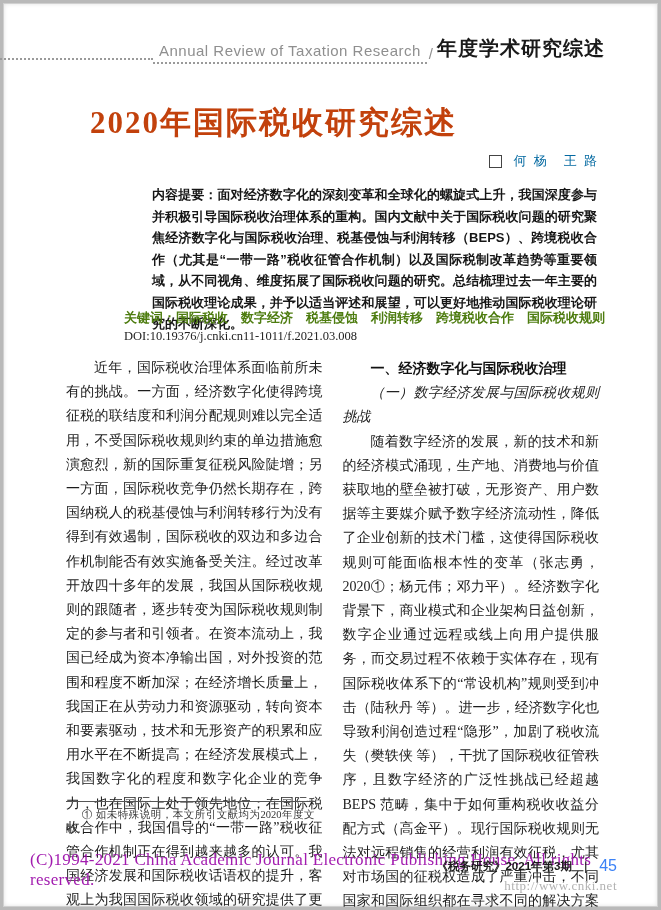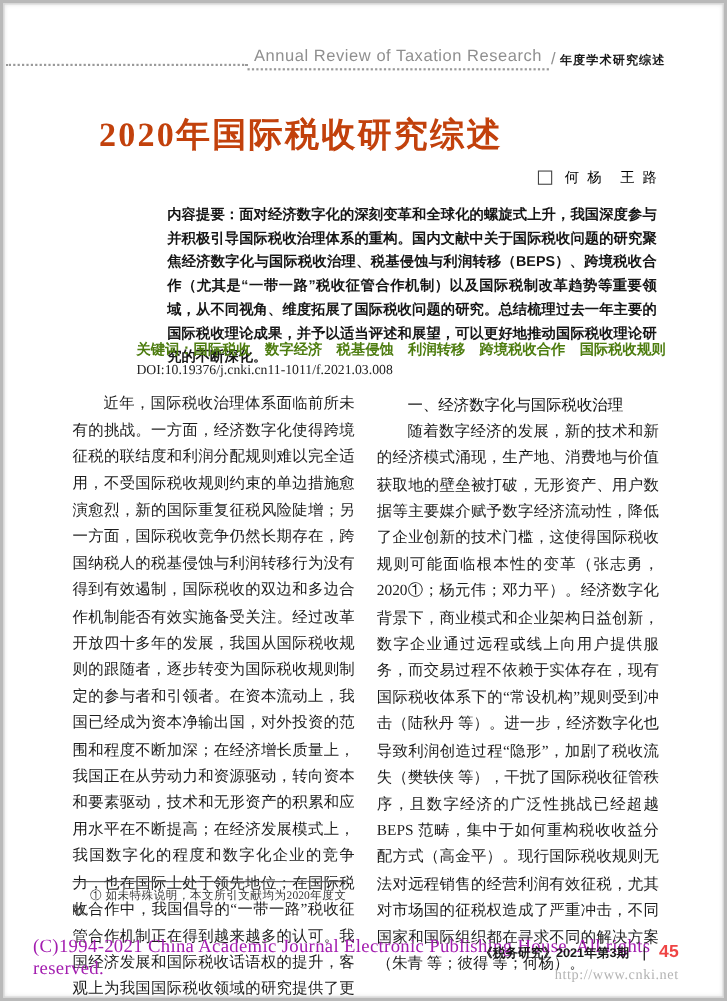--- a/index.html
+++ b/index.html
@@ -30,34 +30,34 @@
     font-family:"Liberation Sans","DejaVu Sans",sans-serif;
     color:#8f8f8f;font-size:15px;letter-spacing:.5px;
     border-bottom:2px dotted #9a9a9a;padding:0 6px 3px 6px;white-space:nowrap;text-align:center;
   }
   .hdr-slash{
     color:#8f8f8f;font-size:15px;margin:0 4px 2px 2px;
     font-family:"Liberation Sans","DejaVu Sans",sans-serif;
   }
   .hdr-cn{
     font-family:"Liberation Sans","DejaVu Sans",sans-serif;
-    font-weight:700;color:#1a1a1a;font-size:11px;white-space:nowrap;
+    font-weight:700;color:#1a1a1a;font-size:20px;white-space:nowrap;
     padding-bottom:2px;letter-spacing:1px;margin-top:42px;
   }
   .hdr-bar{
     width:6px;height:18px;background:#111;margin:0 0 3px 4px;
   }
   
   .title{
     position:absolute;top:98px;left:86px;right:60px;
     font-size:31px;font-weight:700;color:#c2410c;letter-spacing:2px;
   }
   .authors{
     position:absolute;top:148px;right:58px;
-    font-size:13px;color:#000000;letter-spacing:2px;
+    font-size:13px;color:#0369a1;letter-spacing:2px;
     display:flex;align-items:center;gap:10px;
   }
   .authors .box{
     display:inline-block;width:11px;height:11px;border:1px solid #444;margin-right:2px;
   }
   
   .abs{
     position:absolute;left:120px;right:60px;top:180px;
     font-family:"Liberation Sans","DejaVu Sans",sans-serif;
     font-size:13px;line-height:21.5px;color:#161616;
@@ -75,21 +75,21 @@
   }
   
   .cols{
     position:absolute;left:62px;right:58px;top:352px;bottom:70px;
     display:flex;gap:20px;
   }
   .col{flex:1 1 0;font-size:14px;line-height:24.2px;color:#1c1c1c;text-align:justify;position:relative;}
   .para{text-indent:2em;margin:0;}
   .h1{
     font-family:"Liberation Sans","DejaVu Sans",sans-serif;
-    font-weight:400;color:#111;text-indent:2em;margin:0 0 1px 0;
+    font-weight:700;color:#111;text-indent:2em;margin:0 0 1px 0;
   }
   .sub{
     font-style:italic;text-indent:2em;margin:0;color:#222;
   }
   .fnwrap{position:absolute;left:0;right:8px;bottom:0;}
   .fnline{border-top:1px solid #555;width:100%;margin-bottom:6px;}
   .footnote{font-size:10.5px;color:#333;line-height:14px;text-indent:1.5em;}
   
   .footer{
     position:absolute;left:26px;right:40px;bottom:8px;height:40px;
@@ -99,21 +99,21 @@
     font-size:17px;color:#a21caf;letter-spacing:.3px;
   }
   .f-right{
     position:absolute;right:0;bottom:4px;text-align:right;
   }
   .f-journal{
     font-family:"Liberation Sans","DejaVu Sans",sans-serif;
     font-size:11.5px;color:#1a1a1a;font-weight:700;
     display:flex;align-items:center;gap:8px;justify-content:flex-end;margin-top:36px;
   }
-  .f-page{font-size:16px;font-weight:700;color:#ef4444;}
+  .f-page{font-size:16px;font-weight:400;color:#3b82f6;}
   .f-url{
     font-size:13px;color:#b3b3b3;margin-top:3px;letter-spacing:.5px;
   }
 </style>
 </head>
 <body>
 
 <div class="page">
 
   <div class="hdr">
@@ -148,20 +148,21 @@
     <div class="col">
       <p class="para">近年，国际税收治理体系面临前所未有的挑战。一方面，经济数字化使得跨境征税的联结度和利润分配规则难以完全适用，不受国际税收规则约束的单边措施愈演愈烈，新的国际重复征税风险陡增；另一方面，国际税收竞争仍然长期存在，跨国纳税人的税基侵蚀与利润转移行为没有得到有效遏制，国际税收的双边和多边合作机制能否有效实施备受关注。经过改革开放四十多年的发展，我国从国际税收规则的跟随者，逐步转变为国际税收规则制定的参与者和引领者。在资本流动上，我国已经成为资本净输出国，对外投资的范围和程度不断加深；在经济增长质量上，我国正在从劳动力和资源驱动，转向资本和要素驱动，技术和无形资产的积累和应用水平在不断提高；在经济发展模式上，我国数字化的程度和数字化企业的竞争力，也在国际上处于领先地位；在国际税收合作中，我国倡导的“一带一路”税收征管合作机制正在得到越来越多的认可。我国经济发展和国际税收话语权的提升，客观上为我国国际税收领域的研究提供了更加广阔的舞台，也提出了更高的要求。回望 2020 年，可以说，国际税收理论研究得到了蓬勃发展。</p>
       <div class="fnwrap">
         <div class="fnline"></div>
         <div class="footnote">① 如未特殊说明，本文所引文献均为2020年度文献。</div>
       </div>
     </div>
 
     <div class="col">
       <p class="h1">一、经济数字化与国际税收治理</p>
+      <p class="sub">（一）数字经济发展与国际税收规则挑战</p>
       <p class="para">随着数字经济的发展，新的技术和新的经济模式涌现，生产地、消费地与价值获取地的壁垒被打破，无形资产、用户数据等主要媒介赋予数字经济流动性，降低了企业创新的技术门槛，这使得国际税收规则可能面临根本性的变革（张志勇，2020①；杨元伟；邓力平）。经济数字化背景下，商业模式和企业架构日益创新，数字企业通过远程或线上向用户提供服务，而交易过程不依赖于实体存在，现有国际税收体系下的“常设机构”规则受到冲击（陆秋丹 等）。进一步，经济数字化也导致利润创造过程“隐形”，加剧了税收流失（樊轶侠 等），干扰了国际税收征管秩序，且数字经济的广泛性挑战已经超越 BEPS 范畴，集中于如何重构税收收益分配方式（高金平）。现行国际税收规则无法对远程销售的经营利润有效征税，尤其对市场国的征税权造成了严重冲击，不同国家和国际组织都在寻求不同的解决方案（朱青 等；彼得 等；何杨）。</p>
 
     </div>
 
   </div>
 
   <div class="footer">
     <div class="copyright">(C)1994-2021 China Academic Journal Electronic Publishing House. All rights reserved.</div>
     <div class="f-right">
       <div class="f-journal">

